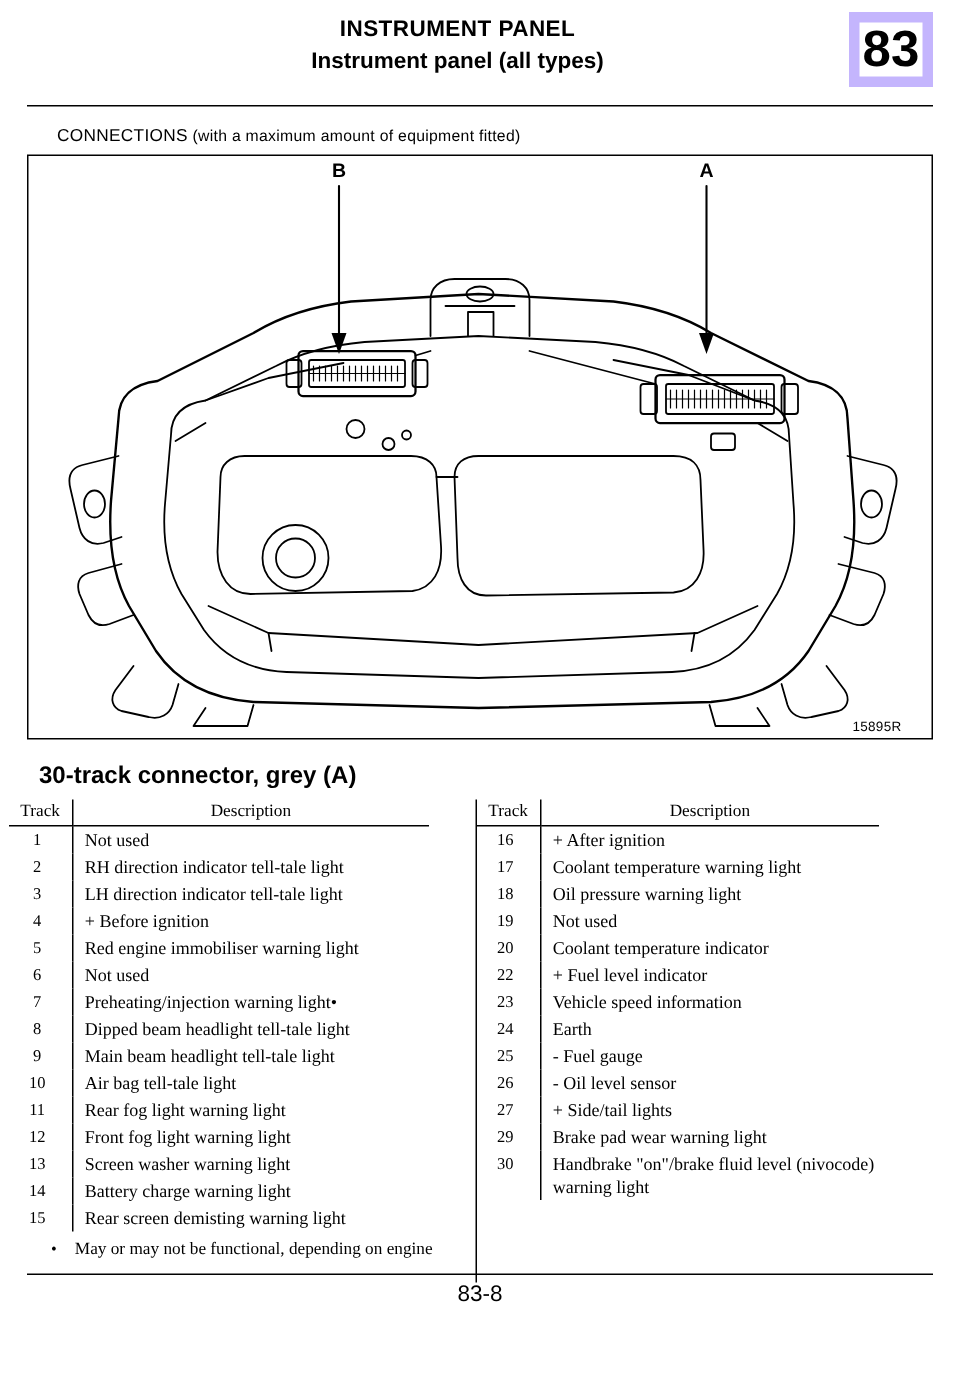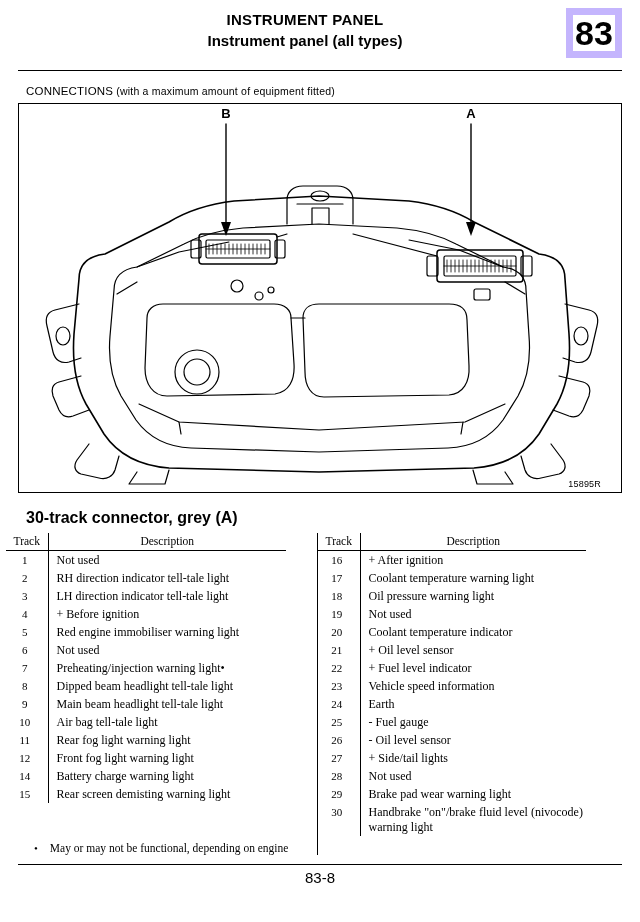--- a/index.html
+++ b/index.html
@@ -66,20 +66,21 @@
 
   
   .connections-caption {
     margin: 14px 0 6px 26px;
     font-family: "Liberation Sans", sans-serif;
     font-size: 10.5px;
     letter-spacing: 0.2px;
   }
   .connections-caption .cap-word {
     font-size: 11.5px;
+    margin-left: 12px;
   }
 
   
   .figure {
     position: relative;
     margin: 0 18px;
     height: 390px;
     border: 1.5px solid #000;
     background: #fff;
   }
@@ -367,20 +368,24 @@
             </tr>
           <tr>
               <td class="c-track">11</td>
               <td class="c-desc">Rear fog light warning light</td>
             </tr>
           <tr>
               <td class="c-track">12</td>
               <td class="c-desc">Front fog light warning light</td>
             </tr>
           <tr>
+              <td class="c-track">13</td>
+              <td class="c-desc">Screen washer warning light</td>
+            </tr>
+          <tr>
               <td class="c-track">14</td>
               <td class="c-desc">Battery charge warning light</td>
             </tr>
           <tr>
               <td class="c-track">15</td>
               <td class="c-desc">Rear screen demisting warning light</td>
             </tr>
         </tbody>
       </table>
     </div>
@@ -408,24 +413,20 @@
             </tr>
           <tr>
               <td class="c-track">19</td>
               <td class="c-desc">Not used</td>
             </tr>
           <tr>
               <td class="c-track">20</td>
               <td class="c-desc">Coolant temperature indicator</td>
             </tr>
           <tr>
-              <td class="c-track">21</td>
-              <td class="c-desc">+ Oil level sensor</td>
-            </tr>
-          <tr>
               <td class="c-track">22</td>
               <td class="c-desc">+ Fuel level indicator</td>
             </tr>
           <tr>
               <td class="c-track">23</td>
               <td class="c-desc">Vehicle speed information</td>
             </tr>
           <tr>
               <td class="c-track">24</td>
               <td class="c-desc">Earth</td>
@@ -434,24 +435,20 @@
               <td class="c-track">25</td>
               <td class="c-desc">- Fuel gauge</td>
             </tr>
           <tr>
               <td class="c-track">26</td>
               <td class="c-desc">- Oil level sensor</td>
             </tr>
           <tr>
               <td class="c-track">27</td>
               <td class="c-desc">+ Side/tail lights</td>
-            </tr>
-          <tr>
-              <td class="c-track">28</td>
-              <td class="c-desc">Not used</td>
             </tr>
           <tr>
               <td class="c-track">29</td>
               <td class="c-desc">Brake pad wear warning light</td>
             </tr>
           <tr>
               <td class="c-track">30</td>
               <td class="c-desc">Handbrake "on"/brake fluid level (nivocode) warning light</td>
             </tr>
         </tbody>

